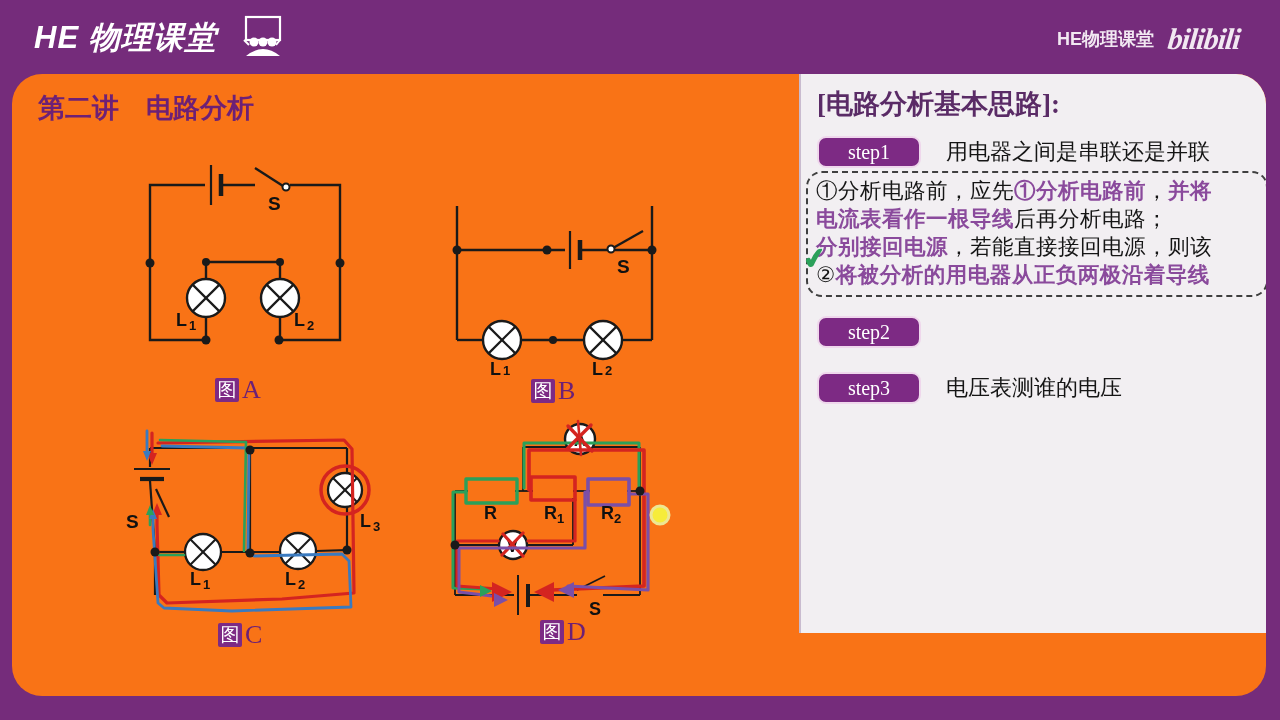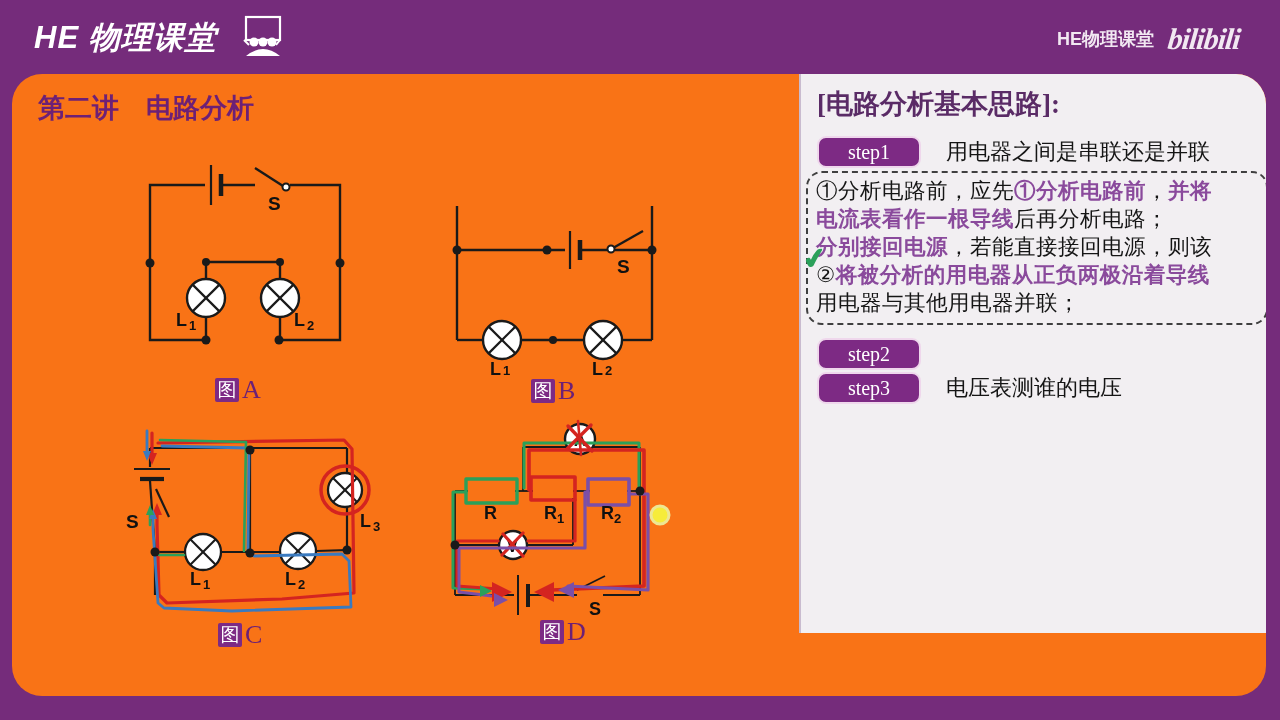--- a/index.html
+++ b/index.html
@@ -317,25 +317,24 @@
     <div class="step-row" style="top:62px;">
       <span class="step-badge">step1</span>
       <span class="step-text">用电器之间是串联还是并联</span>
     </div>
 
     <div class="note-box">
       <div class="note-line"><span>①分析电路前，应先</span><span class="hl">①分析电路前</span><span>，</span><span class="hl">并将</span></div>
       <div class="note-line"><span class="hl">电流表看作一根导线</span><span>后再分析电路；</span></div>
       <div class="note-line"><span class="hl">分别接回电源</span><span>，若能直接接回电源，则该</span></div>
       <div class="note-line"><span>②</span><span class="hl">将被分析的用电器从正负两极沿着导线</span></div>
-      <div class="note-line"><span>用电器与其他用电器并联；</span></div>
     </div>
     <div class="check">✔</div>
 
-    <div class="step-row" style="top:264px;text-align:right;">
+    <div class="step-row" style="top:242px;text-align:right;">
       <span class="step-badge">step2</span>
     </div>
     <div class="step-row" style="top:298px;">
       <span class="step-badge">step3</span>
       <span class="step-text">电压表测谁的电压</span>
     </div>
   </div>
 </div>
 
 </body></html>

